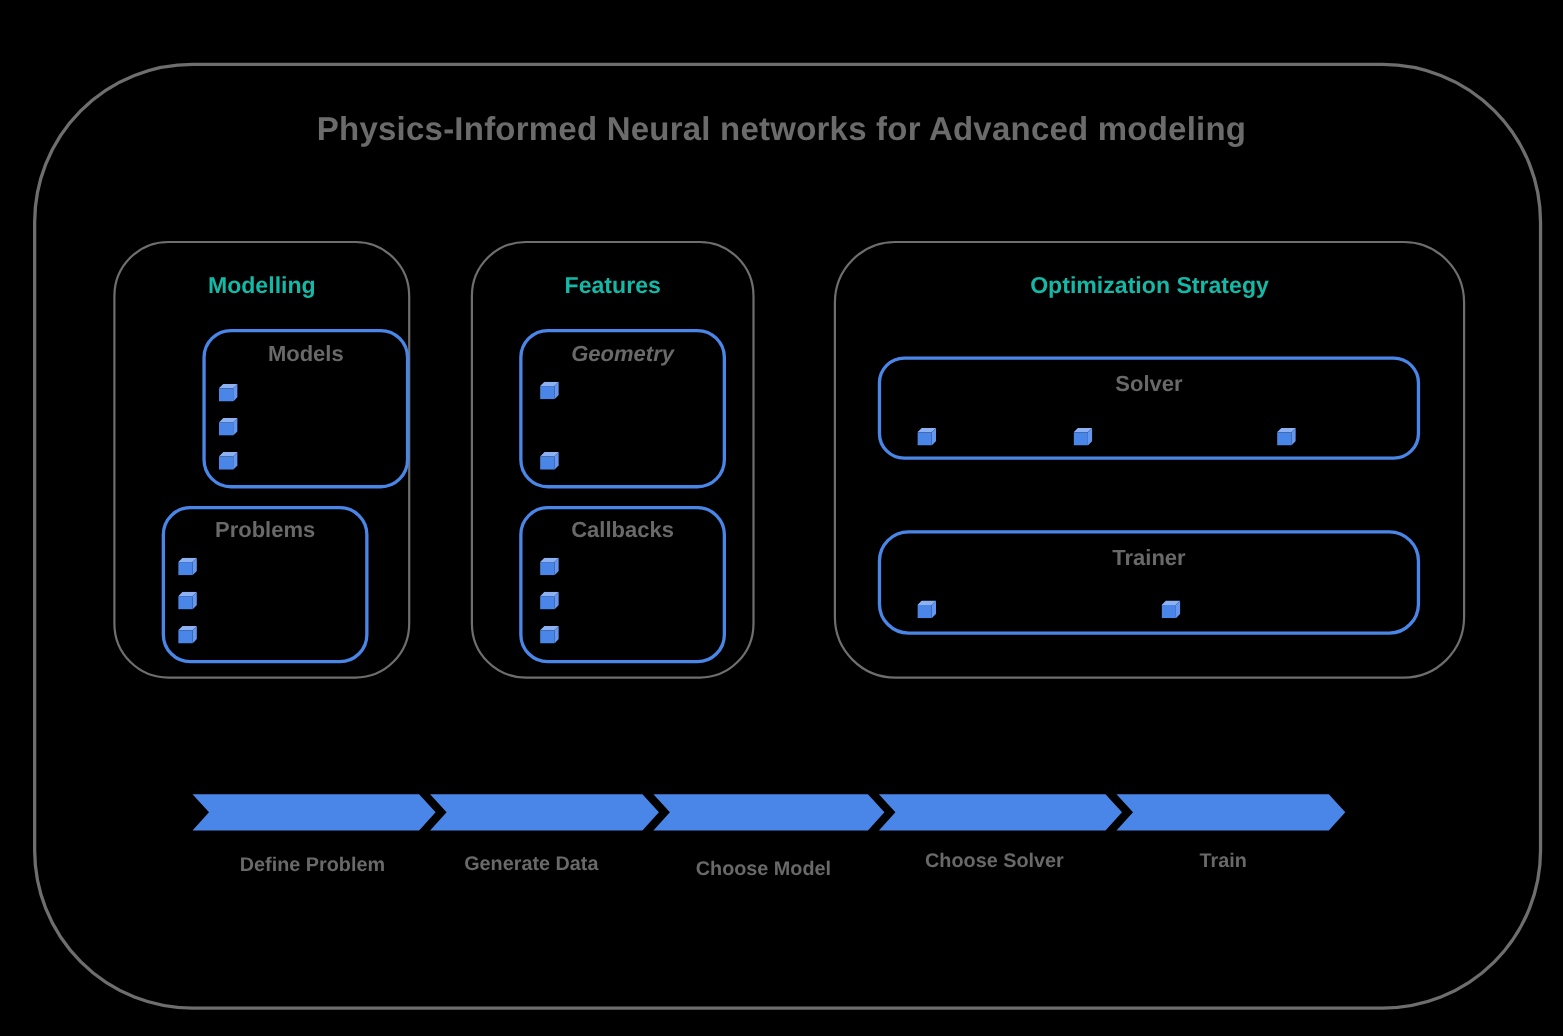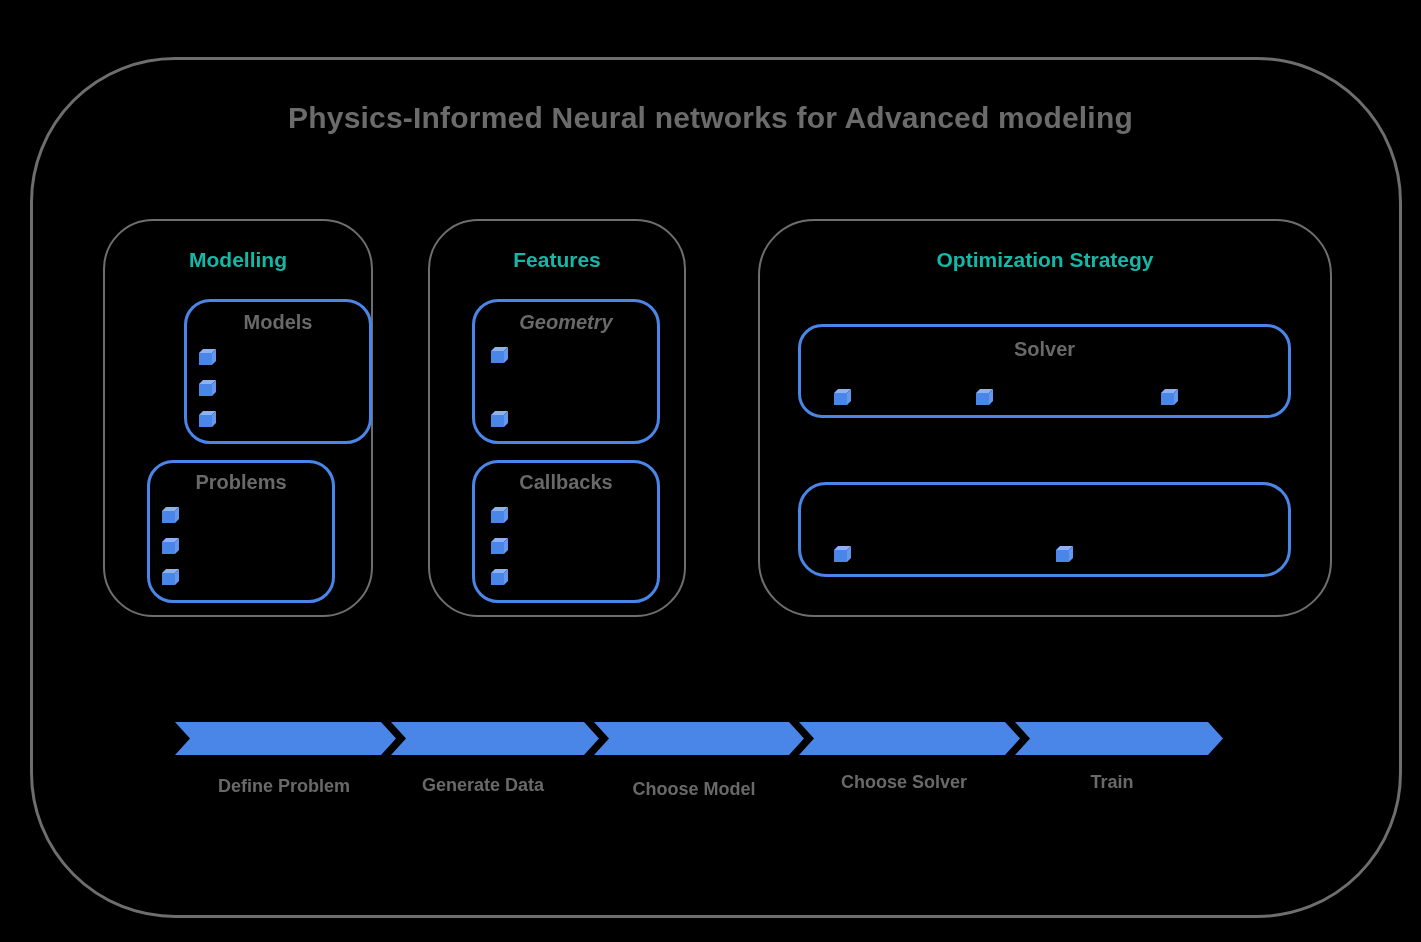--- a/index.html
+++ b/index.html
@@ -131,20 +131,21 @@
           <rect x="0" y="4" width="13" height="12" fill="#4a86e8"></rect>
         </svg>
       <svg class="cube" style="left:360px;top:62px;" viewBox="0 0 17 16">
           <polygon points="0,4 4,0 17,0 13,4" fill="#8db1f1"></polygon>
           <polygon points="13,4 17,0 17,12 13,16" fill="#6697ee"></polygon>
           <rect x="0" y="4" width="13" height="12" fill="#4a86e8"></rect>
         </svg>
     </div>
 
     <div class="bluebox" style="left:38px;top:261px;width:493px;height:95px;border-radius:28px;">
+      <div class="bluebox-title" style="top:12px;">Trainer</div>
       <svg class="cube" style="left:33px;top:61px;" viewBox="0 0 17 16">
           <polygon points="0,4 4,0 17,0 13,4" fill="#8db1f1"></polygon>
           <polygon points="13,4 17,0 17,12 13,16" fill="#6697ee"></polygon>
           <rect x="0" y="4" width="13" height="12" fill="#4a86e8"></rect>
         </svg>
       <svg class="cube" style="left:255px;top:61px;" viewBox="0 0 17 16">
           <polygon points="0,4 4,0 17,0 13,4" fill="#8db1f1"></polygon>
           <polygon points="13,4 17,0 17,12 13,16" fill="#6697ee"></polygon>
           <rect x="0" y="4" width="13" height="12" fill="#4a86e8"></rect>
         </svg>

